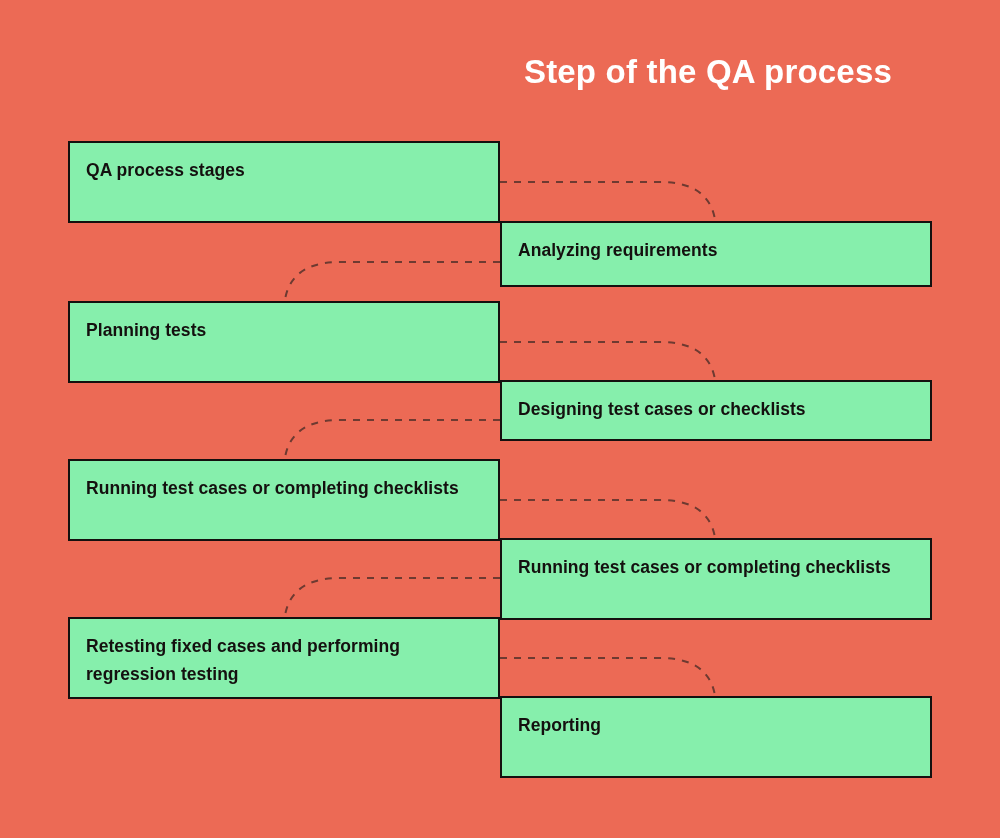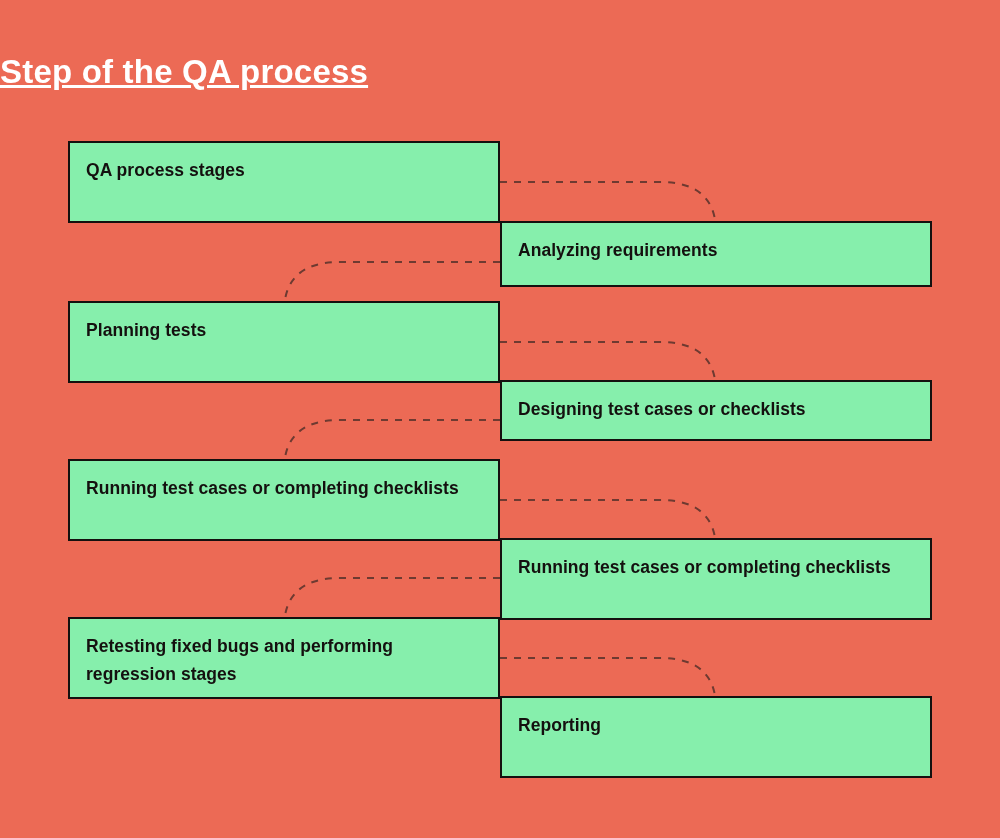--- a/index.html
+++ b/index.html
@@ -17,27 +17,26 @@
   #stage {
     position: relative;
     width: 1000px;
     height: 838px;
   }
   #page-title {
     position: absolute;
     top: 52px;
     left: 0;
     width: 892px;
-    text-align: left;
+    text-align: right;
     color: #ffffff;
     font-size: 33px;
     font-weight: bold;
     letter-spacing: 0.2px;
     line-height: 40px;
-    text-decoration: underline;
   }
   .connector-layer {
     position: absolute;
     left: 0;
     top: 0;
     width: 1000px;
     height: 838px;
     pointer-events: none;
   }
   .step-box {
@@ -97,20 +96,20 @@
 
   <div class="step-box box-left" style="top:459px;height:82px">
     <div class="step-label">Running test cases or completing checklists</div>
   </div>
 
   <div class="step-box box-right" style="top:538px;height:82px">
     <div class="step-label">Running test cases or completing checklists</div>
   </div>
 
   <div class="step-box box-left" style="top:617px;height:82px">
-    <div class="step-label">Retesting fixed bugs and performing regression stages</div>
+    <div class="step-label">Retesting fixed cases and performing regression testing</div>
   </div>
 
   <div class="step-box box-right" style="top:696px;height:82px">
     <div class="step-label">Reporting</div>
   </div>
 
 </div>
 
 </body></html>

